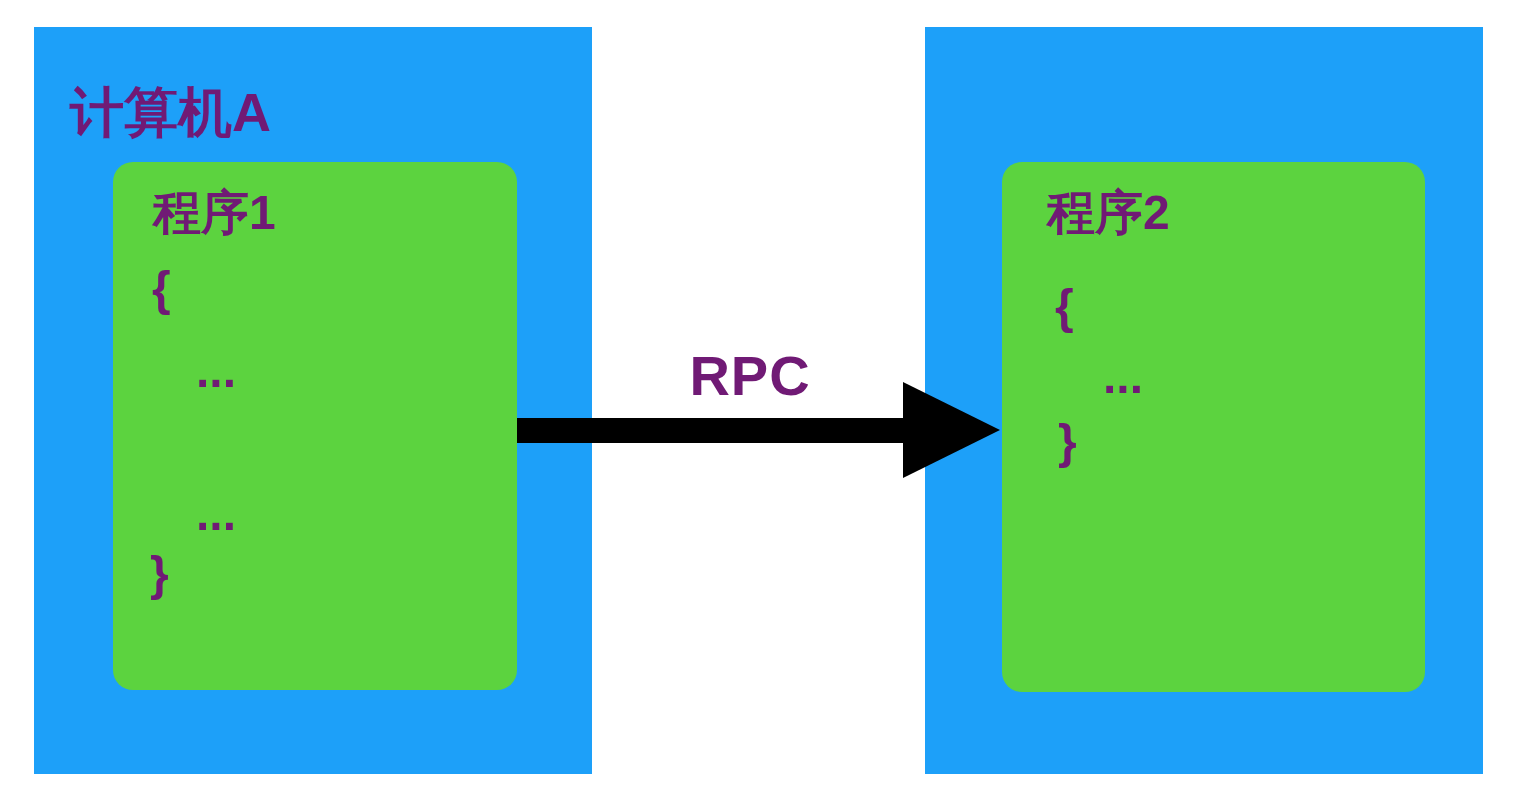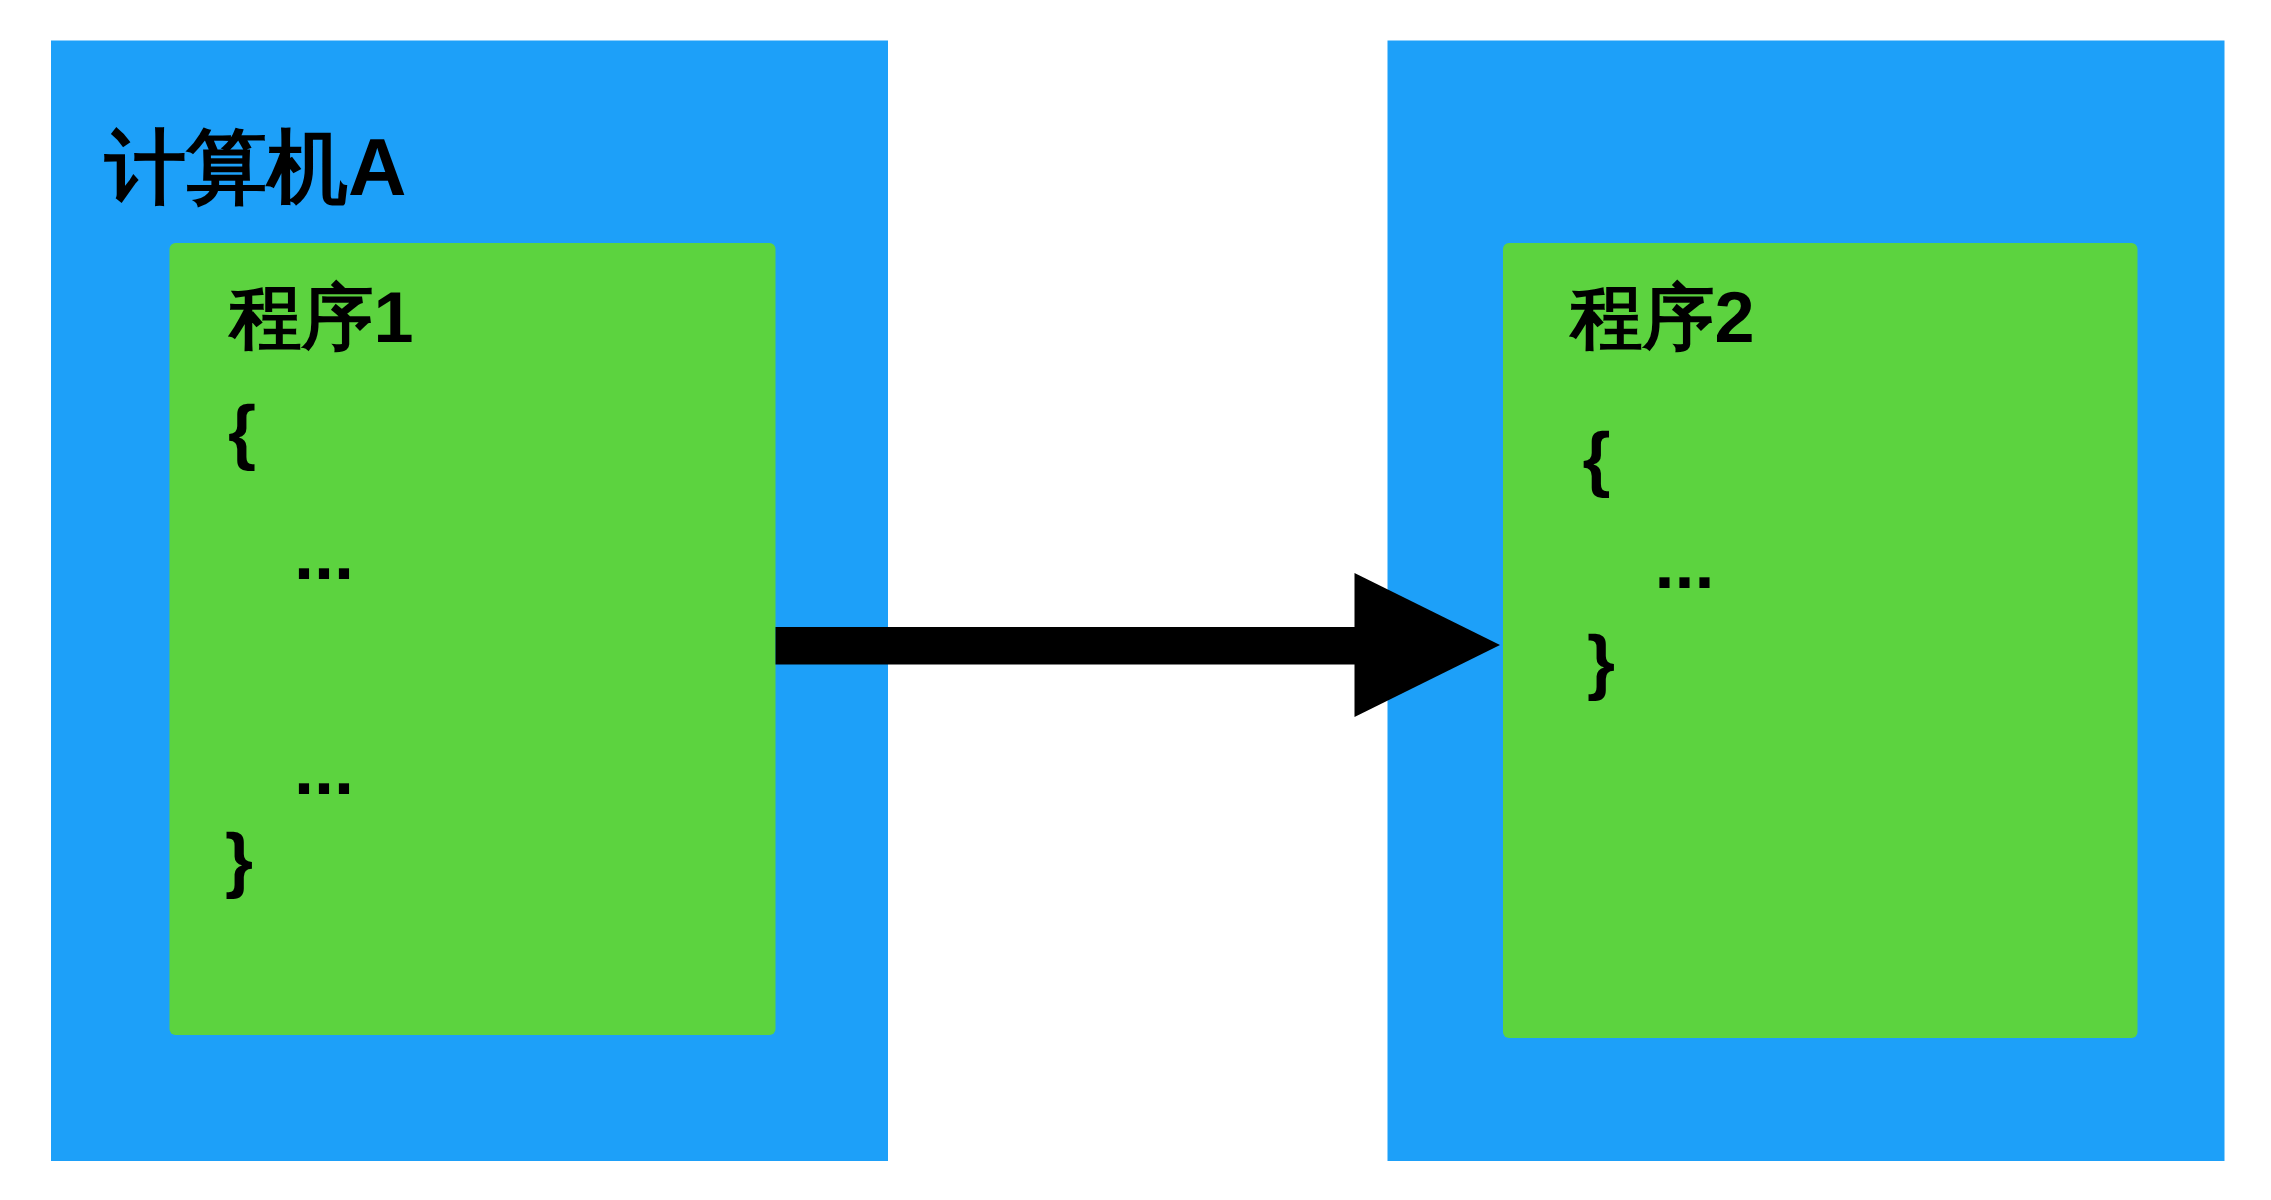--- a/index.html
+++ b/index.html
@@ -7,21 +7,21 @@
     padding: 0;
     background: #ffffff;
   }
   .canvas {
     position: relative;
     width: 1514px;
     height: 800px;
     background: #ffffff;
     overflow: hidden;
     font-family: "Liberation Sans", "DejaVu Sans", sans-serif;
-    color: #000000;
+    color: #701a75;
   }
   .computer {
     position: absolute;
     top: 27px;
     width: 558px;
     height: 747px;
     background: #1da0f9;
   }
   .computer.a { left: 34px; }
   .computer.b { left: 925px; }
@@ -31,21 +31,21 @@
     font-size: 54px;
     line-height: 62px;
     font-weight: bold;
     white-space: nowrap;
   }
   .computer.a .computer-label { left: 36px; }
   .computer.b .computer-label { left: 34px; }
   .program {
     position: absolute;
     background: #5cd33f;
-    border-radius: 4px;
+    border-radius: 20px;
   }
   .computer.a .program { left: 79px; top: 135px; width: 404px; height: 528px; }
   .computer.b .program { left: 77px; top: 135px; width: 403px; height: 530px; padding-left: 20px; }
   .pline {
     position: absolute;
     font-size: 48px;
     line-height: 54px;
     font-weight: bold;
     white-space: nowrap;
   }
@@ -110,16 +110,17 @@
 
   <div class="computer b">
     <div class="program">
       <div class="pline l-title">程序2</div>
       <div class="pline l-open">{</div>
       <div class="pline l-dots1">...</div>
       <div class="pline l-close">}</div>
     </div>
   </div>
 
+  <div class="arrow-label">RPC</div>
   <div class="arrow-shaft"></div>
   <div class="arrow-head"></div>
 
 </div>
 
 </body></html>

